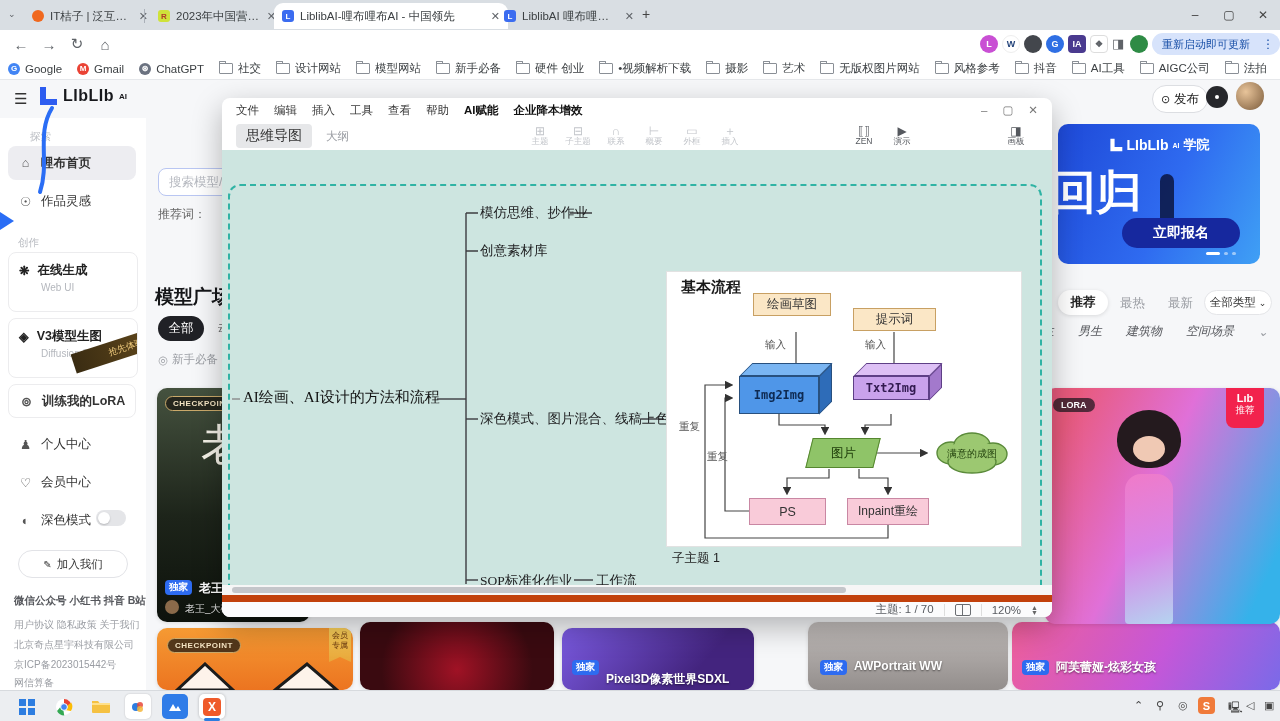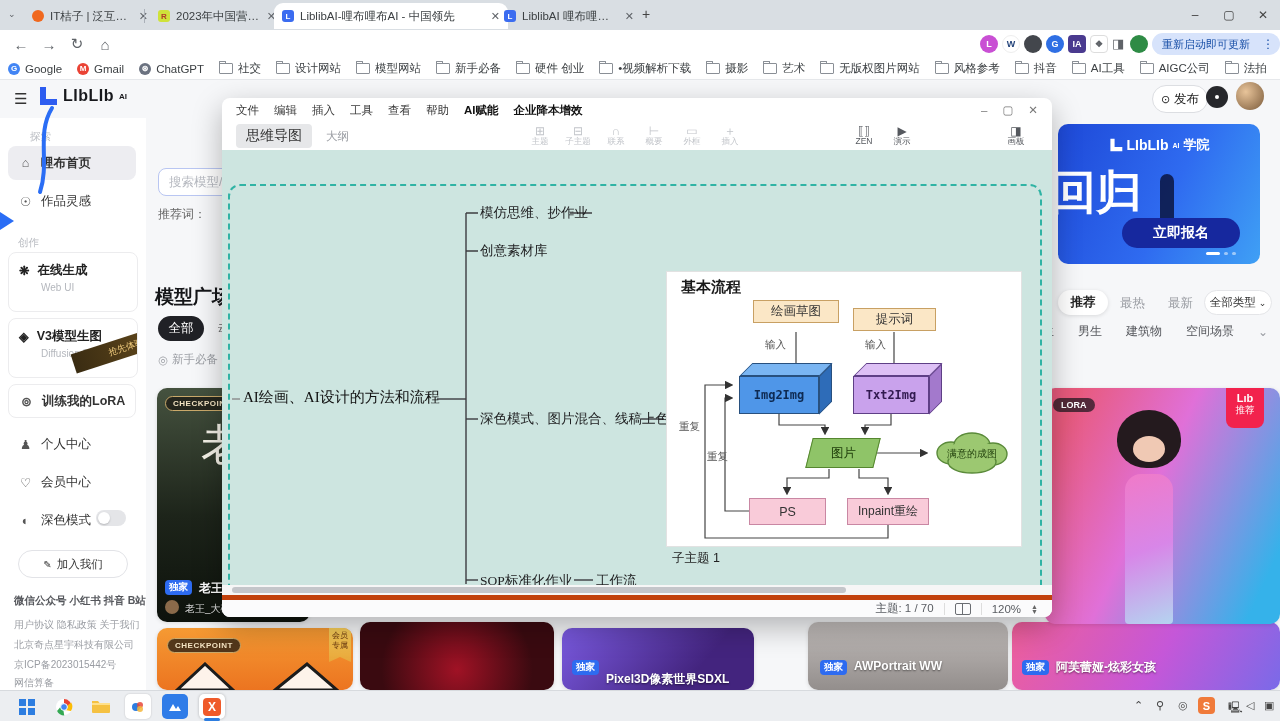--- a/index.html
+++ b/index.html
@@ -65,21 +65,21 @@
   .pink{background:#f9cbd9;border:1px solid #c987a3;}
   .flbl{position:absolute;font-size:10.5px;color:#555;}
   .box3d{position:absolute;}
   .b3front{position:absolute;inset:0;display:flex;align-items:center;justify-content:center;font-family:"DejaVu Sans Mono",monospace;font-weight:700;font-size:12px;border:1px solid #28507e;}
   .b3top{position:absolute;left:7px;top:-13px;width:100%;height:13px;transform:skewX(-45deg);border:1px solid #28507e;box-sizing:border-box;}
   .b3side{position:absolute;right:-13px;top:-6.5px;width:13px;height:100%;transform:skewY(-45deg);border:1px solid #28507e;box-sizing:border-box;}
   #para{position:absolute;left:142px;top:166px;width:68px;height:30px;background:#8fc468;border:1.5px solid #55862f;transform:skewX(-14deg);display:flex;align-items:center;justify-content:center;box-sizing:border-box;}
   #para span{transform:skewX(14deg);font-size:12.5px;color:#1c3a08;}
   #xscroll{position:absolute;left:0;top:487px;width:830px;height:10px;background:#f6f6f6;}
   #xscroll .thumb{position:absolute;left:10px;top:2px;width:614px;height:6px;border-radius:3px;background:#c4c6ca;}
-  #xstatus{position:absolute;left:0;top:497px;width:830px;height:22px;background:#fbfbfc;border-top:5px solid #c2410c;display:flex;align-items:center;justify-content:flex-end;gap:10px;padding-right:14px;font-size:11.5px;color:#5a5d62;box-sizing:border-box;}
+  #xstatus{position:absolute;left:0;top:497px;width:830px;height:22px;background:#fbfbfc;border-top:7px solid #c2410c;display:flex;align-items:center;justify-content:flex-end;gap:10px;padding-right:14px;font-size:11.5px;color:#5a5d62;box-sizing:border-box;}
   .vdiv{width:1px;height:12px;background:#ddd;}
   .bookic{width:14px;height:10px;border:1.2px solid #6a6d72;border-radius:2px;position:relative;}
   .bookic:before{content:"";position:absolute;left:6px;top:0;width:1.2px;height:100%;background:#6a6d72;}
 
   
   #taskbar{left:0;top:690px;width:1280px;height:31px;background:#eceef1;border-top:1px solid #d7dade;}
   .tic{position:absolute;top:3px;width:26px;height:25px;border-radius:5px;display:flex;align-items:center;justify-content:center;}
   .tray{position:absolute;top:8px;font-size:11px;color:#444;}
 </style>
 </head>
@@ -325,21 +325,21 @@
       <span style="width:4px;height:3px;border-radius:2px;background:rgba(255,255,255,.5);"></span>
     </div>
   </div>
   <div class="abs flex" style="left:1058px;top:210px;width:50px;height:25px;background:#fff;border-radius:14px;box-shadow:0 1px 4px rgba(0,0,0,.12);justify-content:center;font-size:12.5px;font-weight:700;color:#222;">推荐</div>
   <div class="abs" style="left:1120px;top:215px;font-size:12.5px;color:#9a9da3;">最热</div>
   <div class="abs" style="left:1168px;top:215px;font-size:12.5px;color:#9a9da3;">最新</div>
   <div class="abs flex" style="left:1204px;top:210px;width:68px;height:25px;background:#fff;border:1px solid #e4e5e8;border-radius:13px;justify-content:center;gap:3px;font-size:11.5px;color:#333;box-sizing:border-box;">
     <span>全部类型</span>
       <span style="font-size:9px;">⌄</span>
   </div>
-  <div class="abs flex" style="left:1042px;top:243px;gap:24px;font-size:12px;color:#55575c;">
+  <div class="abs flex" style="left:1042px;top:243px;gap:24px;font-size:12px;color:#55575c;font-style:italic;">
     <span>生</span>
     <span>男生</span>
     <span>建筑物</span>
     <span>空间场景</span>
     <span style="color:#9a9da3;">⌄</span>
   </div>
 
   <div class="abs card" style="left:157px;top:308px;width:153px;height:234px;background:linear-gradient(180deg,#45523f,#1d241a 55%,#0d120c);">
     <span class="abs chkpt" style="left:8px;top:8px;">CHECKPOINT</span>
     <span class="abs" style="left:44px;top:28px;font-family:'Liberation Serif',serif;font-size:44px;color:#f5f2e8;">老</span>
@@ -483,31 +483,31 @@
           <path d="M112 142 V153 H158 V161" marker-end="url(#ah)"></path>
           <path d="M224 142 V153 H198 V161" marker-end="url(#ah)"></path>
           <path d="M210 181 H259" marker-end="url(#ah)"></path>
           <path d="M162 197 V206 H120 V221" marker-end="url(#ah)"></path>
           <path d="M192 197 V206 H221 V221" marker-end="url(#ah)"></path>
           <path d="M82 239 H58 V126 H64" marker-end="url(#ah)"></path>
           <path d="M221 253 V266 H38 V113 H64" marker-end="url(#ah)"></path>
         </g>
       </svg>
 
-      <div class="fbox tan" style="left:86px;top:28px;width:86px;height:23px;">绘画草图</div>
+      <div class="fbox tan" style="left:86px;top:21px;width:78px;height:23px;">绘画草图</div>
       <div class="fbox tan" style="left:186px;top:36px;width:83px;height:23px;">提示词</div>
       <div class="flbl" style="left:98px;top:66px;">输入</div>
       <div class="flbl" style="left:198px;top:66px;">输入</div>
 
       <div class="box3d" style="left:72px;top:104px;width:80px;height:38px;">
         <div class="b3top" style="background:#7ab5f2;"></div>
         <div class="b3side" style="background:#2e6cb8;"></div>
         <div class="b3front" style="background:#4f96e8;color:#0e2a52;">Img2Img</div>
       </div>
-      <div class="box3d" style="left:186px;top:104px;width:76px;height:38px;">
+      <div class="box3d" style="left:186px;top:104px;width:76px;height:24px;">
         <div class="b3top" style="background:#ddc0f5;border-color:#5e3f86;"></div>
         <div class="b3side" style="background:#a379cc;border-color:#5e3f86;"></div>
         <div class="b3front" style="background:#c9a2ec;color:#321a50;border-color:#5e3f86;">Txt2Img</div>
       </div>
 
       <div id="para">
           <span>图片</span>
         </div>
 
       <svg class="abs" style="left:264px;top:157px;" width="82" height="48" viewBox="0 0 82 48">

